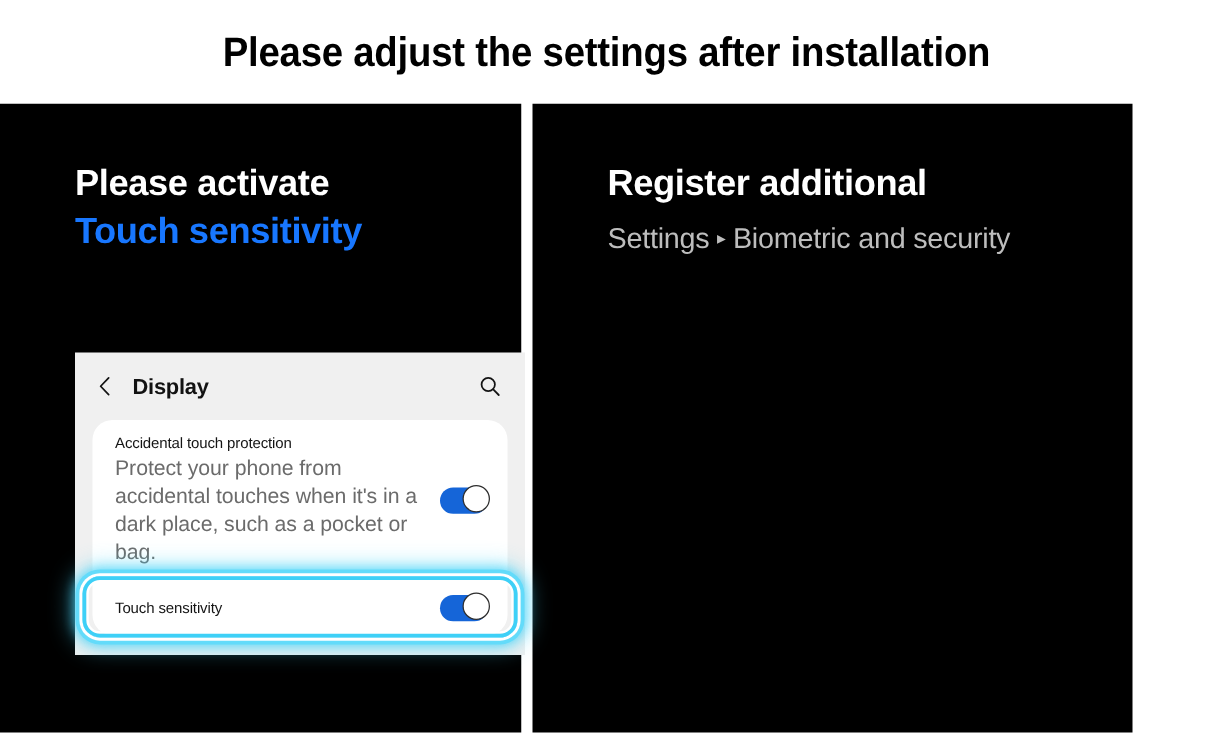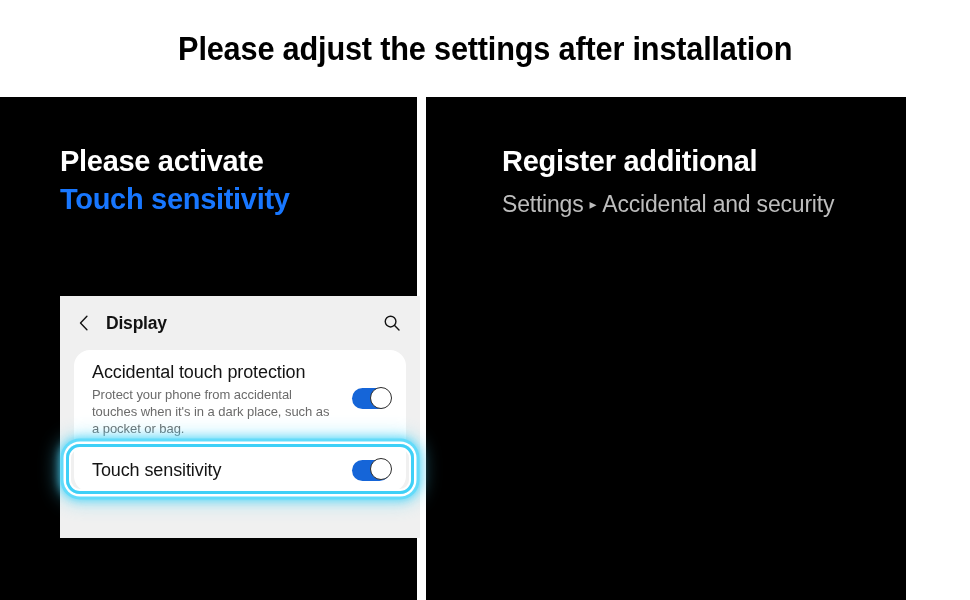--- a/index.html
+++ b/index.html
@@ -10,21 +10,21 @@
   body {
     width: 970px;
     height: 600px;
     font-family: "Liberation Sans", sans-serif;
     overflow: hidden;
     position: relative;
   }
 
   
   #banner {
-    height: 97px;
+    height: 83px;
     background: #ffffff;
     display: flex;
     align-items: center;
     justify-content: center;
   }
   #banner-title {
     font-family: "Liberation Sans Narrow", "Liberation Sans", sans-serif;
     font-size: 33px;
     font-weight: bold;
     color: #000000;
@@ -133,28 +133,28 @@
 
   .row {
     padding: 11px 16px 11px 18px;
     display: flex;
     align-items: center;
     position: relative;
     box-sizing: border-box;
   }
   .row-text { flex: 1 1 auto; min-width: 0; }
   .row-title {
-    font-size: 18px;
+    font-size: 12px;
     color: #141414;
     font-weight: normal;
     line-height: 1.25;
     letter-spacing: -0.1px;
   }
   .row-sub {
-    font-size: 13px;
+    font-size: 17px;
     color: #6b6b6b;
     line-height: 1.32;
     margin-top: 2px;
     letter-spacing: -0.05px;
   }
 
   
   .toggle {
     flex: 0 0 auto;
     width: 38px;
@@ -241,22 +241,22 @@
           </div>
         </div>
 
       </div>
     </div>
   </div>
 
   <div id="panel-gap"></div>
 
   <div class="panel" id="panel-right">
-    <div style="padding-left:76px;">
+    <div style="padding-left:60px;">
       <div class="head-line1">Register additional</div>
       <div class="breadcrumb">
-        <span>Settings</span><span class="sep">▸</span><span>Accidental and security</span>
+        <span>Settings</span><span class="sep">▸</span><span>Biometric and security</span>
       </div>
     </div>
 
   </div>
 
 </div>
 
 </body></html>

